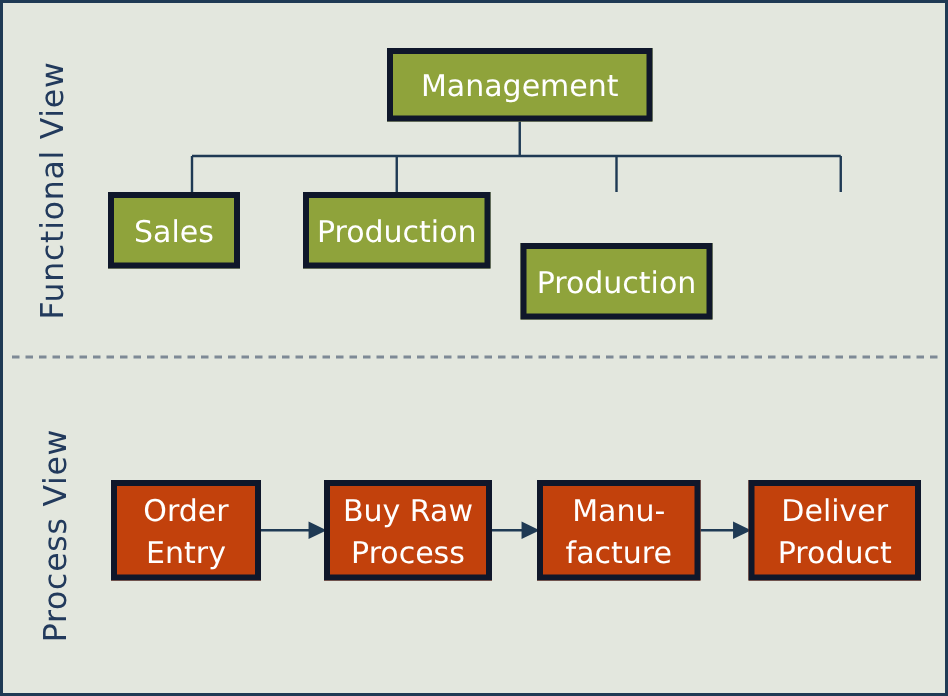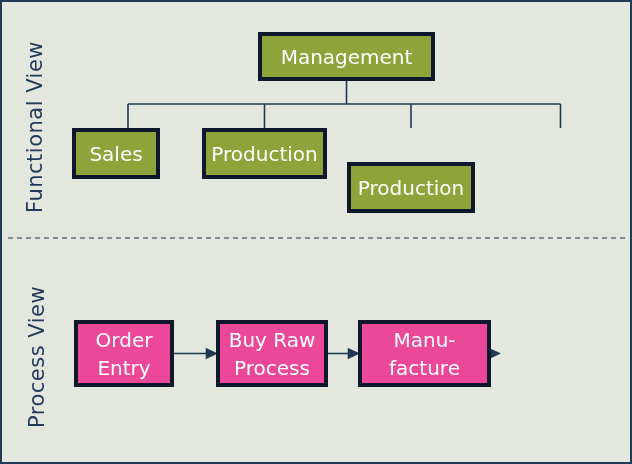--- a/index.html
+++ b/index.html
@@ -30,21 +30,21 @@
     box-sizing:border-box;
     border:4px solid #0f172a;
     color:#ffffff;
     display:flex; align-items:center; justify-content:center;
     text-align:center;
     font-size:20px;
     line-height:28px;
     white-space:pre-line;
   }
   .green  { background:#8fa33b; }
-  .orange { background:#ec4899; }
+  .orange { background:#c2410c; }
 </style>
 </head>
 <body>
 
 <div class="canvas">
 
   <span class="vlabel" style="left:33px; top:125px;">Functional View</span>
   <span class="vlabel" style="left:35px; top:355px;">Process View</span>
 
   <svg class="connectors" viewBox="0 0 632 464">
@@ -71,17 +71,19 @@
 
   <div class="box green" style="left:345px; top:126px; width:128px; height:51px;margin-top:34px;">Production</div>
 
 
   <div class="box orange" style="left:72px; top:318px; width:100px; height:67px;">Order
 Entry</div>
 
   <div class="box orange" style="left:214px; top:318px; width:112px; height:67px;">Buy Raw
 Process</div>
 
-  <div class="box orange" style="left:356px; top:318px; width:133px; height:67px;">Manu-
+  <div class="box orange" style="left:356px; top:318px; width:109px; height:67px;">Manu-
 facture</div>
 
+  <div class="box orange" style="left:497px; top:318px; width:115px; height:67px;">Deliver
+Product</div>
 
 </div>
 
 </body></html>

